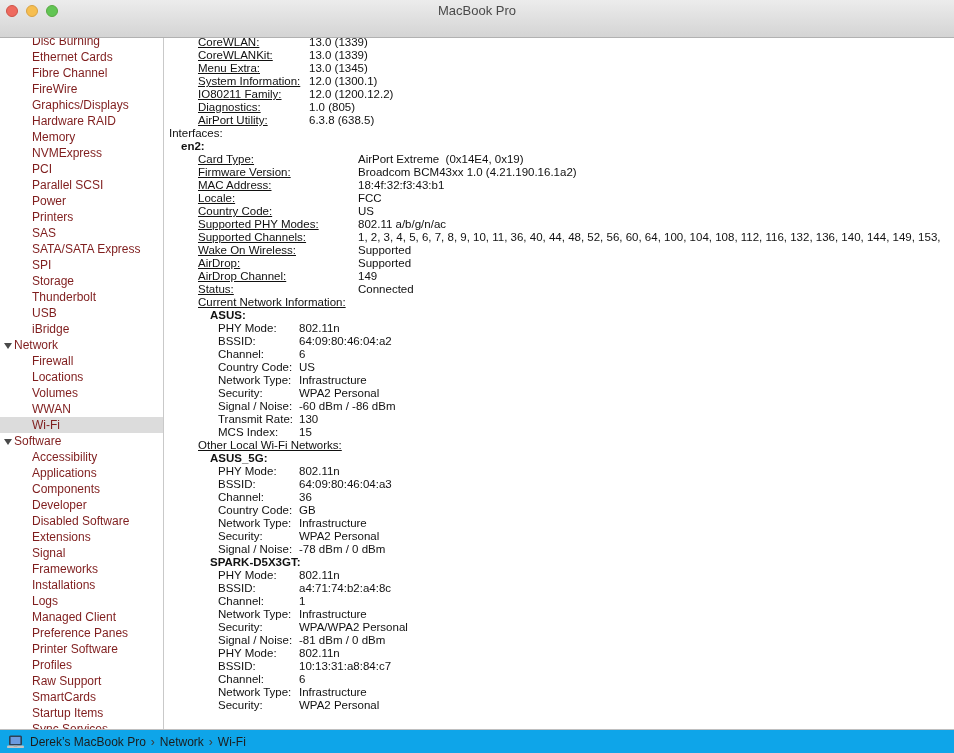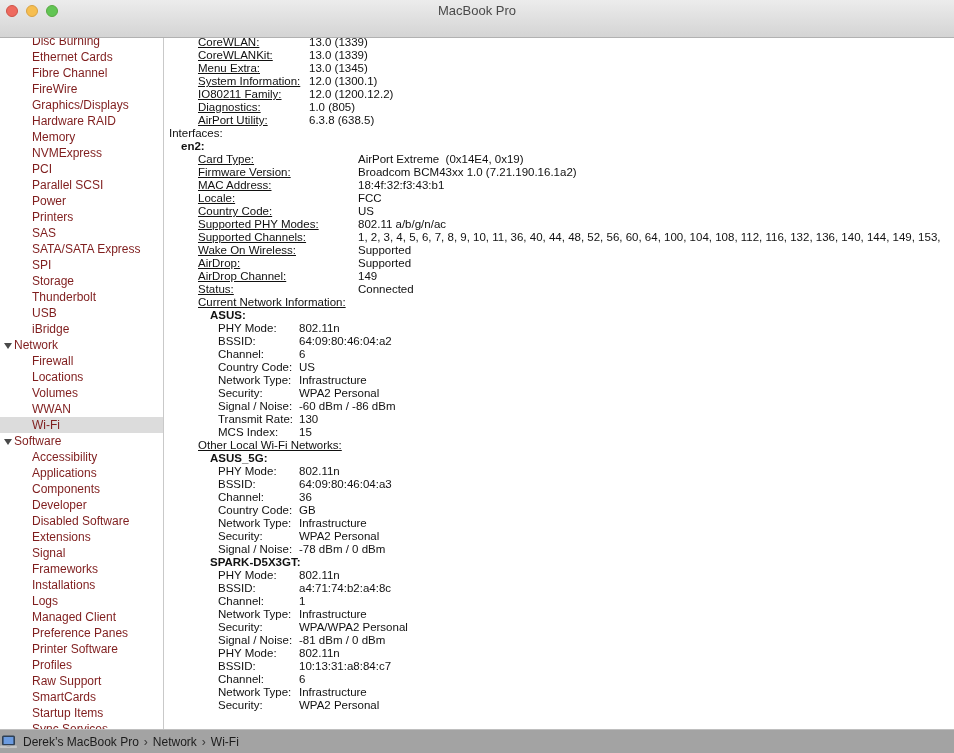--- a/index.html
+++ b/index.html
@@ -39,22 +39,22 @@
   .ind-1 { padding-left:16px; }
   .ind-2 { padding-left:33px;text-decoration:underline; }
   .ind-3 { padding-left:45px; }
   .ind-4 { padding-left:53px; }
   .col-a .val { left:144px; }
   .col-b .val { left:193px; }
   .col-c .val { left:134px; }
 
   
   .statusbar { position:absolute; bottom:0; left:0; right:0; height:24px; z-index:5;
-               background:#a3a3a3; border-top:1px solid #bfbfbf;
-               display:flex; align-items:center; }
+               background:#0ea5e9; border-top:1px solid #bfbfbf;
+               display:flex; align-items:center; padding-left:7px; }
   .status-text { font-size:12px; color:#1c1c1c; margin-left:6px; white-space:pre; }
   .sep { margin:0 5px; color:#3a3a3a; }
 </style>
 </head>
 <body>
 
 <div class="window">
 
   <div class="titlebar">
     <span class="traffic tl-close"></span>
@@ -119,21 +119,21 @@
         <div class="line ind-2 col-a"><span class="lab">CoreWLAN:</span><span class="val">13.0 (1339)</span></div>
         <div class="line ind-2 col-a"><span class="lab">CoreWLANKit:</span><span class="val">13.0 (1339)</span></div>
         <div class="line ind-2 col-a"><span class="lab">Menu Extra:</span><span class="val">13.0 (1345)</span></div>
         <div class="line ind-2 col-a"><span class="lab">System Information:</span><span class="val">12.0 (1300.1)</span></div>
         <div class="line ind-2 col-a"><span class="lab">IO80211 Family:</span><span class="val">12.0 (1200.12.2)</span></div>
         <div class="line ind-2 col-a"><span class="lab">Diagnostics:</span><span class="val">1.0 (805)</span></div>
         <div class="line ind-2 col-a"><span class="lab">AirPort Utility:</span><span class="val">6.3.8 (638.5)</span></div>
         <div class="line ind-0"><span class="lab">Interfaces:</span></div>
         <div class="line ind-1"><span class="lab bold">en2:</span></div>
         <div class="line ind-2 col-b"><span class="lab">Card Type:</span><span class="val">AirPort Extreme  (0x14E4, 0x19)</span></div>
-        <div class="line ind-2 col-b"><span class="lab">Firmware Version:</span><span class="val">Broadcom BCM43xx 1.0 (7.21.190.16.1a2)</span></div>
+        <div class="line ind-2 col-b"><span class="lab">Firmware Version:</span><span class="val">Broadcom BCM43xx 1.0 (4.21.190.16.1a2)</span></div>
         <div class="line ind-2 col-b"><span class="lab">MAC Address:</span><span class="val">18:4f:32:f3:43:b1</span></div>
         <div class="line ind-2 col-b"><span class="lab">Locale:</span><span class="val">FCC</span></div>
         <div class="line ind-2 col-b"><span class="lab">Country Code:</span><span class="val">US</span></div>
         <div class="line ind-2 col-b"><span class="lab">Supported PHY Modes:</span><span class="val">802.11 a/b/g/n/ac</span></div>
         <div class="line ind-2 col-b"><span class="lab">Supported Channels:</span><span class="val">1, 2, 3, 4, 5, 6, 7, 8, 9, 10, 11, 36, 40, 44, 48, 52, 56, 60, 64, 100, 104, 108, 112, 116, 132, 136, 140, 144, 149, 153,</span></div>
         <div class="line ind-2 col-b"><span class="lab">Wake On Wireless:</span><span class="val">Supported</span></div>
         <div class="line ind-2 col-b"><span class="lab">AirDrop:</span><span class="val">Supported</span></div>
         <div class="line ind-2 col-b"><span class="lab">AirDrop Channel:</span><span class="val">149</span></div>
         <div class="line ind-2 col-b"><span class="lab">Status:</span><span class="val">Connected</span></div>
         <div class="line ind-2"><span class="lab">Current Network Information:</span></div>

